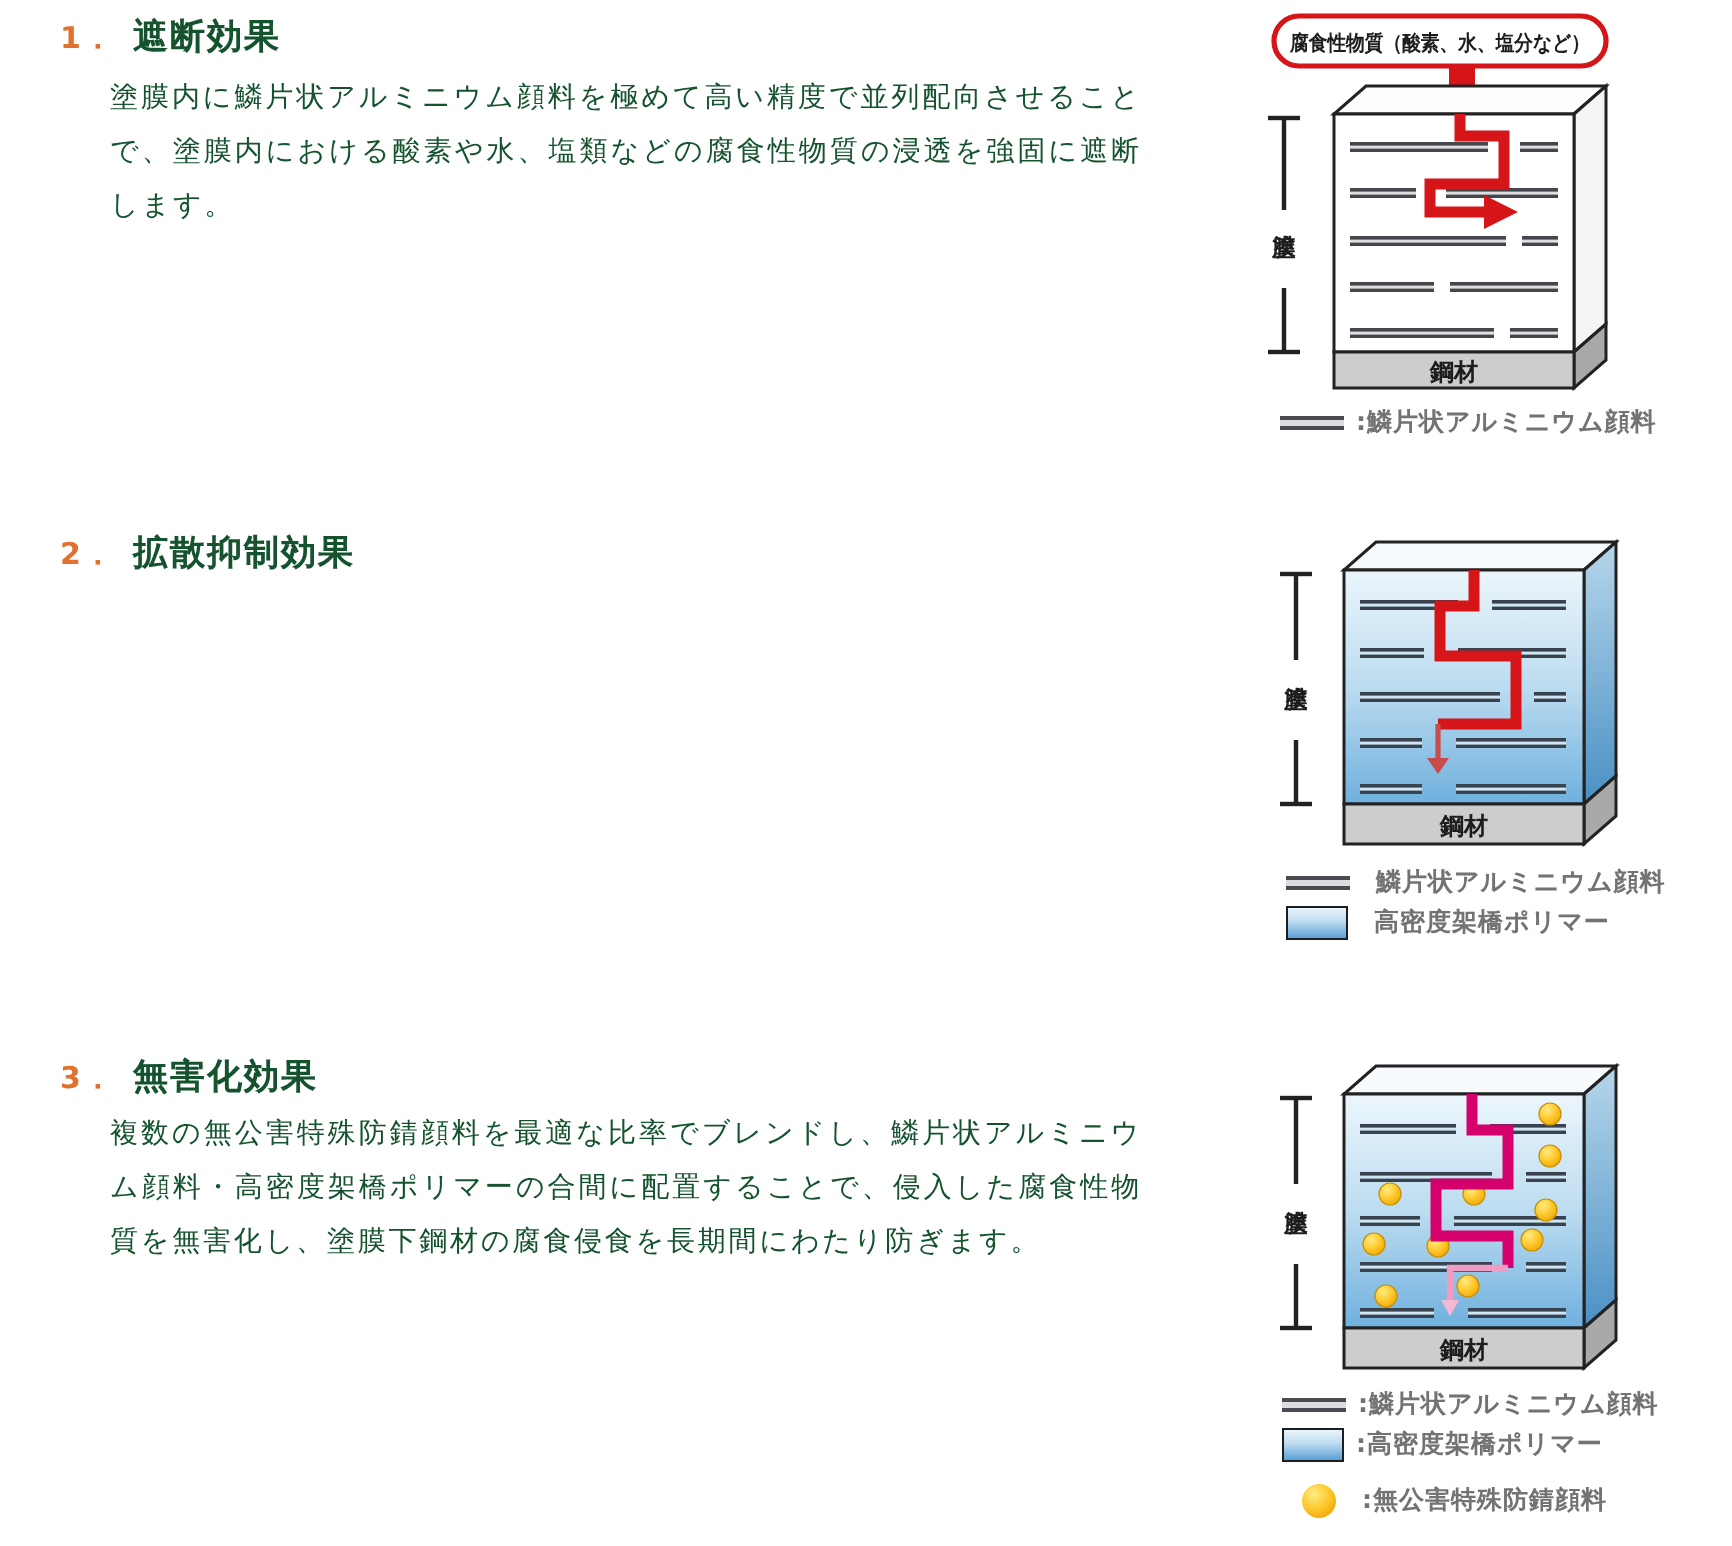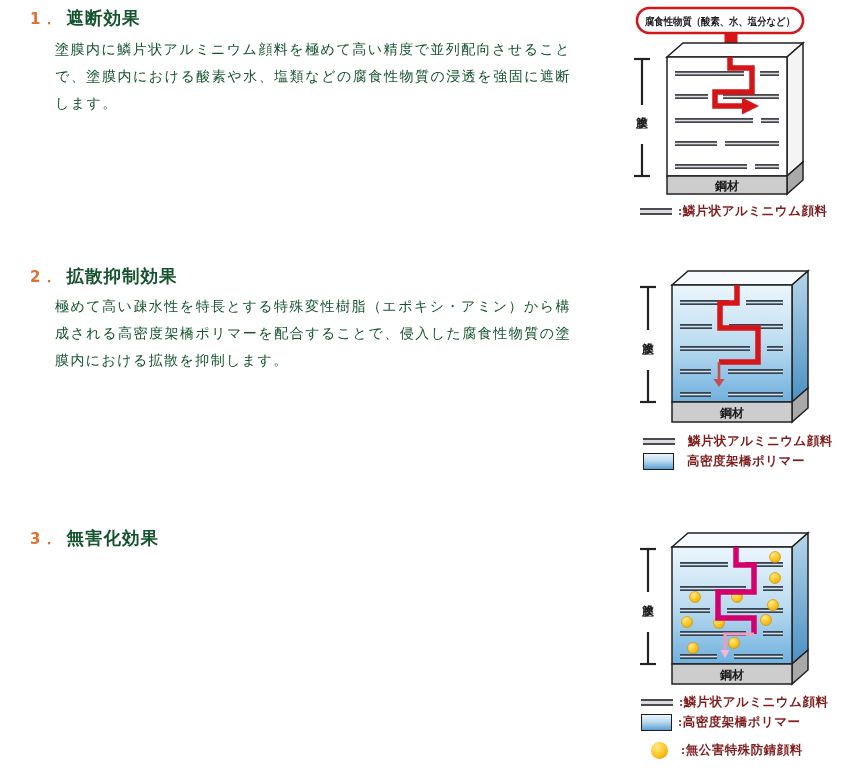--- a/index.html
+++ b/index.html
@@ -43,25 +43,24 @@
     text-align: justify;
   }
   .diagram-svg { position: absolute; font-family: "DejaVu Sans", "Liberation Sans", sans-serif; }
   .legend-row {
     position: absolute;
     display: flex;
     align-items: center;
     white-space: nowrap;
   }
   .legend-row .ltext {
-    color: #7f1d1d;
+    color: #737373;
     font-size: 12.5px;
     font-weight: bold;
     letter-spacing: 0.5px;
-    font-family: Liberation Serif, serif;
   }
   .sw-stripe {
     width: 32px; height: 7px;
     border-top: 2px solid #4a4a50;
     border-bottom: 2px solid #4a4a50;
     background: #dcdce0;
     margin-right: 6px;
   }
   .sw-stripe.wide-gap { margin-right: 13px; }
   .sw-polymer {
@@ -147,21 +146,20 @@
 
   <div class="legend-row" style="left:640px; top:203px;">
     <span class="sw-stripe"></span>
     <span class="ltext">:鱗片状アルミニウム顔料</span>
   </div>
 
   <div class="section-heading" style="top:264px;">
     <span class="num">2．</span>
     <span class="ttl">拡散抑制効果</span>
   </div>
-  <div class="section-body" style="top:293px;">極めて高い疎水性を特長とする特殊変性樹脂（エポキシ・アミン）から構成される高密度架橋ポリマーを配合することで、侵入した腐食性物質の塗膜内における拡散を抑制します。</div>
 
   <svg class="diagram-svg" style="left:628px; top:258px;" width="200" height="170" viewBox="0 0 200 170">
     <defs>
       <linearGradient id="blueFront2" x1="0" y1="0" x2="0" y2="1">
         <stop offset="0" stop-color="#ecf6fc"></stop>
           <stop offset="0.5" stop-color="#bcdcf0"></stop>
           <stop offset="1" stop-color="#6fb0de"></stop>
       </linearGradient>
       <linearGradient id="blueSide2" x1="0" y1="0" x2="0" y2="1">
         <stop offset="0" stop-color="#b6d6ea"></stop>
@@ -216,20 +214,21 @@
   </div>
   <div class="legend-row" style="left:643px; top:433px;">
     <span class="sw-stripe wide-gap"></span>
     <span class="ltext">鱗片状アルミニウム顔料</span>
   </div>
 
   <div class="section-heading" style="top:526px;">
     <span class="num">3．</span>
     <span class="ttl">無害化効果</span>
   </div>
+  <div class="section-body" style="top:554px;">複数の無公害特殊防錆顔料を最適な比率でブレンドし、鱗片状アルミニウム顔料・高密度架橋ポリマーの合間に配置することで、侵入した腐食性物質を無害化し、塗膜下鋼材の腐食侵食を長期間にわたり防ぎます。</div>
 
   <svg class="diagram-svg" style="left:628px; top:520px;" width="200" height="170" viewBox="0 0 200 170">
     <defs>
       <linearGradient id="blueFront3" x1="0" y1="0" x2="0" y2="1">
         <stop offset="0" stop-color="#ecf6fc"></stop>
           <stop offset="0.5" stop-color="#bcdcf0"></stop>
           <stop offset="1" stop-color="#6fb0de"></stop>
       </linearGradient>
       <linearGradient id="blueSide3" x1="0" y1="0" x2="0" y2="1">
         <stop offset="0" stop-color="#b6d6ea"></stop>

